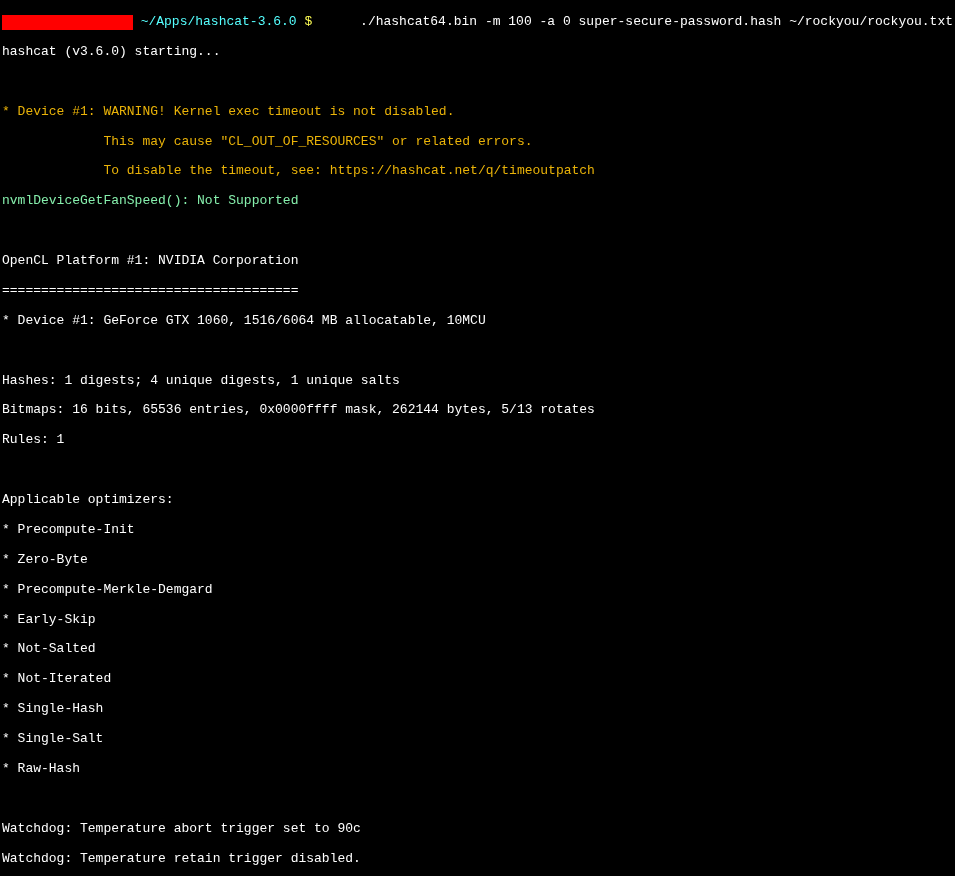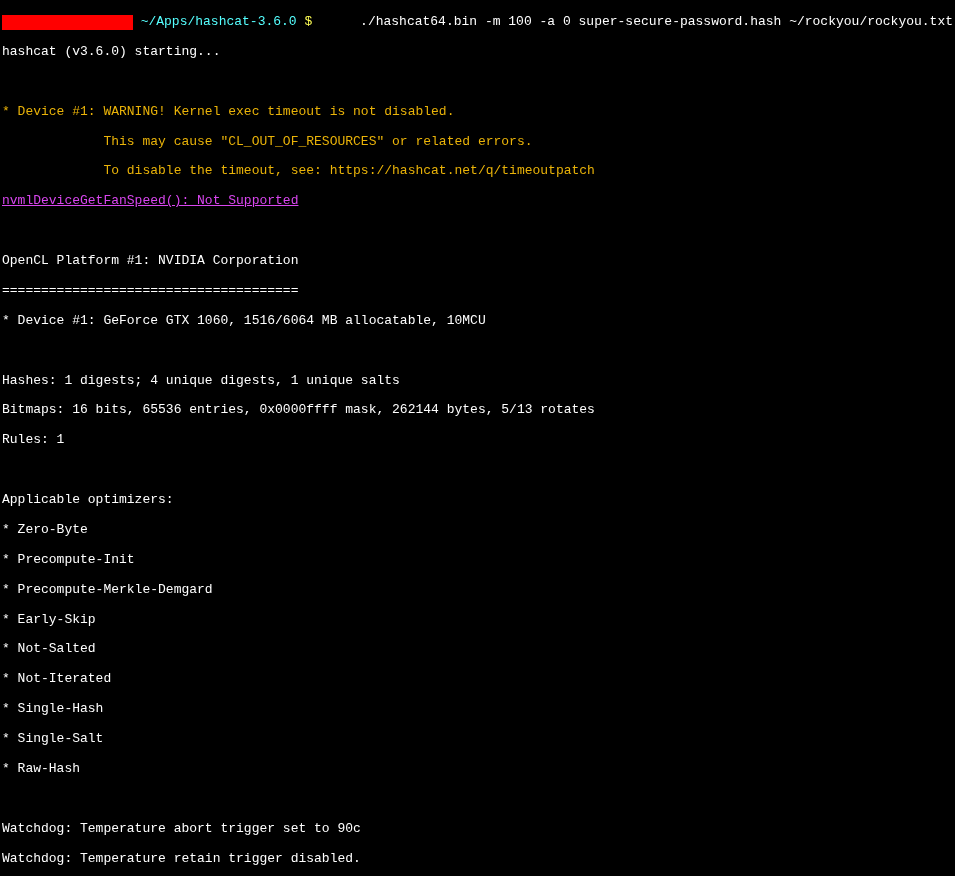--- a/index.html
+++ b/index.html
@@ -25,21 +25,21 @@
     color: #ff0000;
     display: inline-block;
     height: 15px;
     width: 140px;
   }
   .prompt-path { color: #55ffff; font-family: Liberation Mono, monospace; }
   .prompt-dollar { color: #ffff55; }
   .prompt-cmd { color: #fff; margin-left: 40px; }
   .line { display: block; }
   .yellow { color: #eab308; }
-  .red-text { color: #d946ef; text-decoration: underline; }
+  .red-text { color: #86efac; }
 </style>
 </head>
 <body>
 
 <div class="term">
 <span class="prompt-line"><span class="prompt-redacted"></span><span class="prompt-path"> ~/Apps/hashcat-3.6.0 </span><span class="prompt-dollar">$</span><span class="prompt-cmd"> ./hashcat64.bin -m 100 -a 0 super-secure-password.hash ~/rockyou/rockyou.txt</span></span>
 <span class="line">hashcat (v3.6.0) starting...</span>
 <span class="line"> </span>
 <span class="line yellow">* Device #1: WARNING! Kernel exec timeout is not disabled.</span>
 <span class="line yellow">             This may cause "CL_OUT_OF_RESOURCES" or related errors.</span>
@@ -48,22 +48,22 @@
 <span class="line"> </span>
 <span class="line">OpenCL Platform #1: NVIDIA Corporation</span>
 <span class="line">======================================</span>
 <span class="line">* Device #1: GeForce GTX 1060, 1516/6064 MB allocatable, 10MCU</span>
 <span class="line"> </span>
 <span class="line">Hashes: 1 digests; 4 unique digests, 1 unique salts</span>
 <span class="line">Bitmaps: 16 bits, 65536 entries, 0x0000ffff mask, 262144 bytes, 5/13 rotates</span>
 <span class="line">Rules: 1</span>
 <span class="line"> </span>
 <span class="line">Applicable optimizers:</span>
+<span class="line">* Precompute-Init</span>
 <span class="line">* Zero-Byte</span>
-<span class="line">* Precompute-Init</span>
 <span class="line">* Precompute-Merkle-Demgard</span>
 <span class="line">* Early-Skip</span>
 <span class="line">* Not-Salted</span>
 <span class="line">* Not-Iterated</span>
 <span class="line">* Single-Hash</span>
 <span class="line">* Single-Salt</span>
 <span class="line">* Raw-Hash</span>
 <span class="line"> </span>
 <span class="line">Watchdog: Temperature abort trigger set to 90c</span>
 <span class="line">Watchdog: Temperature retain trigger disabled.</span>

